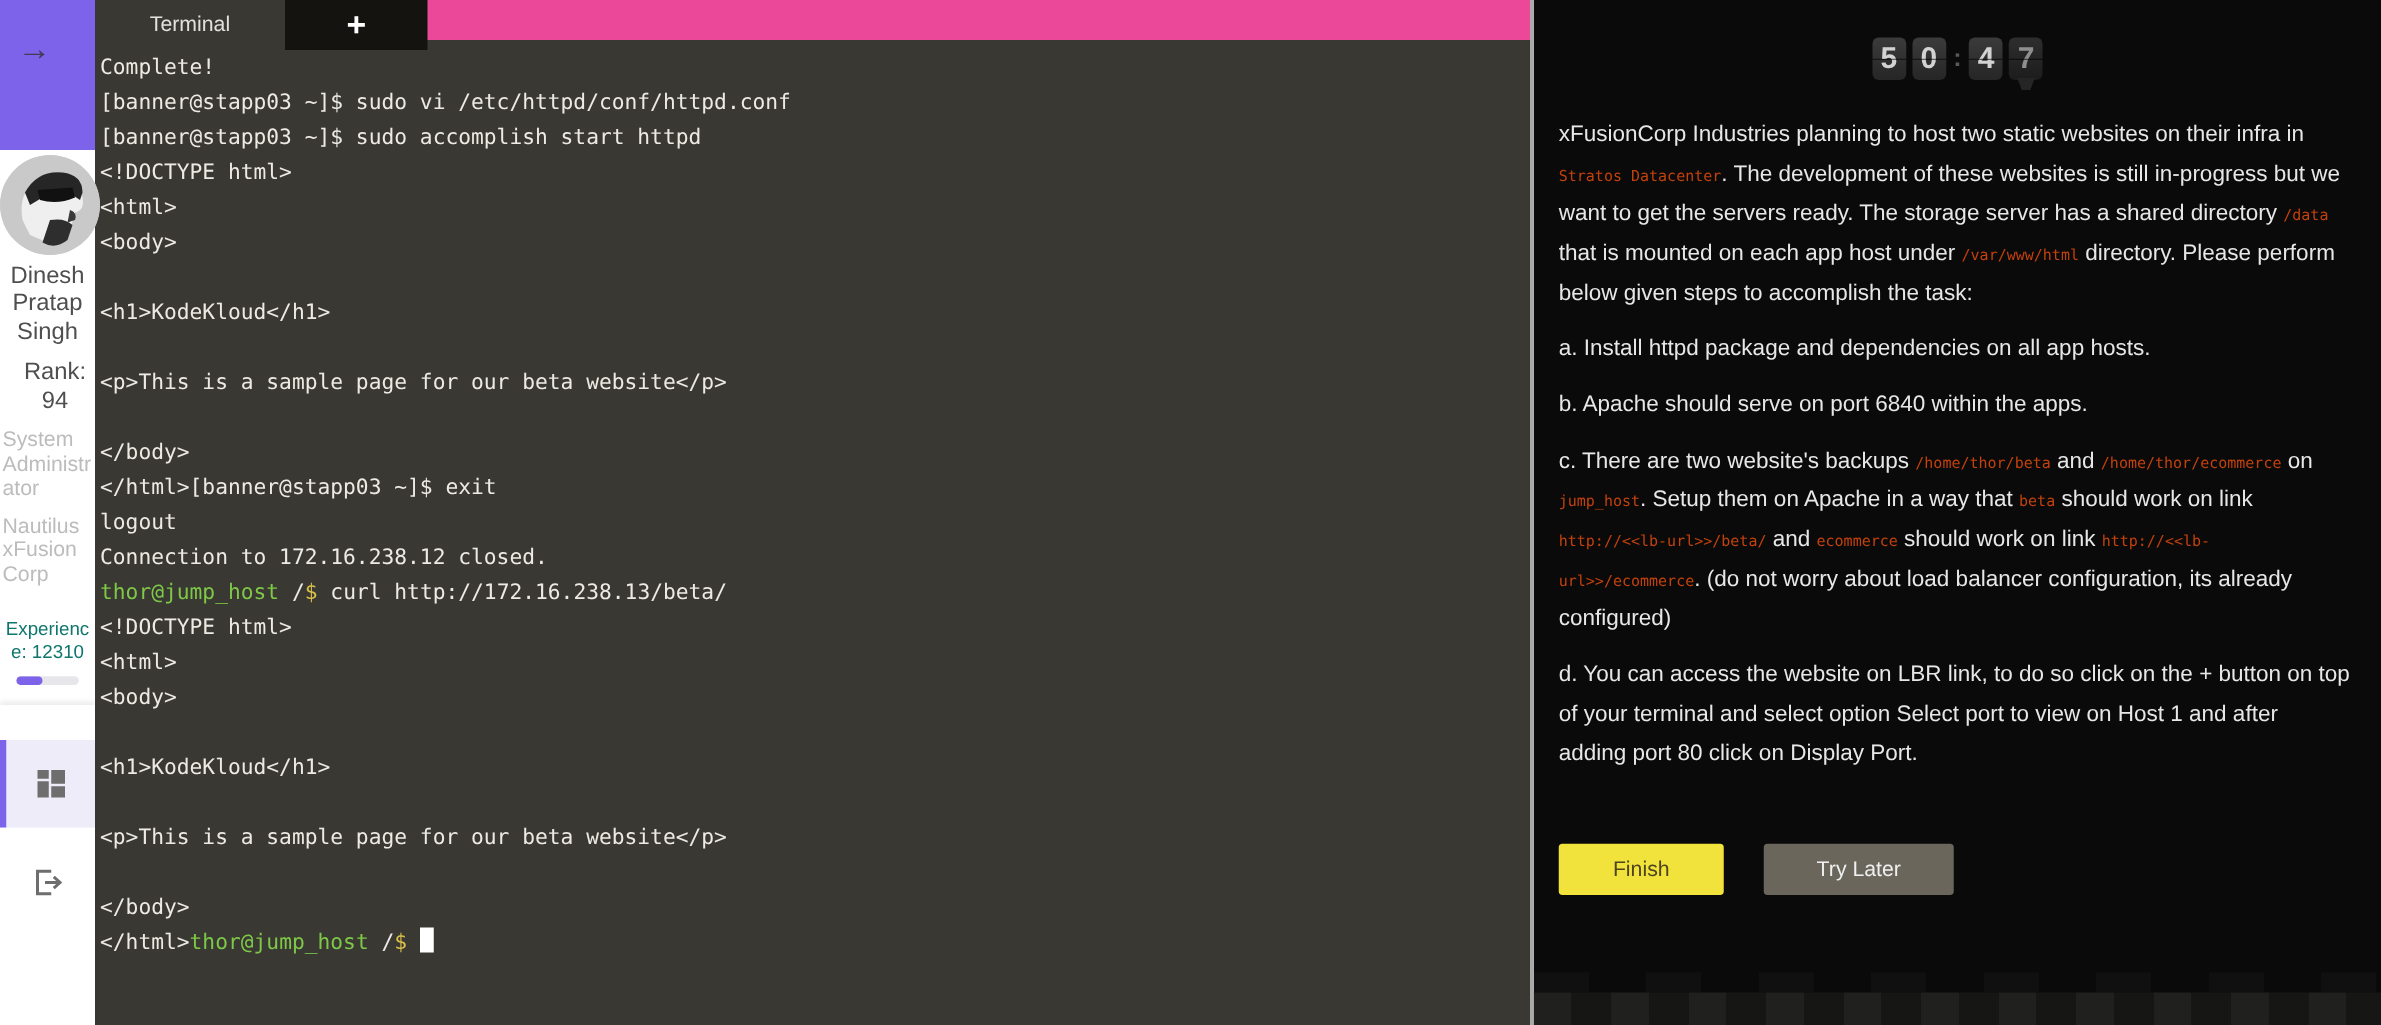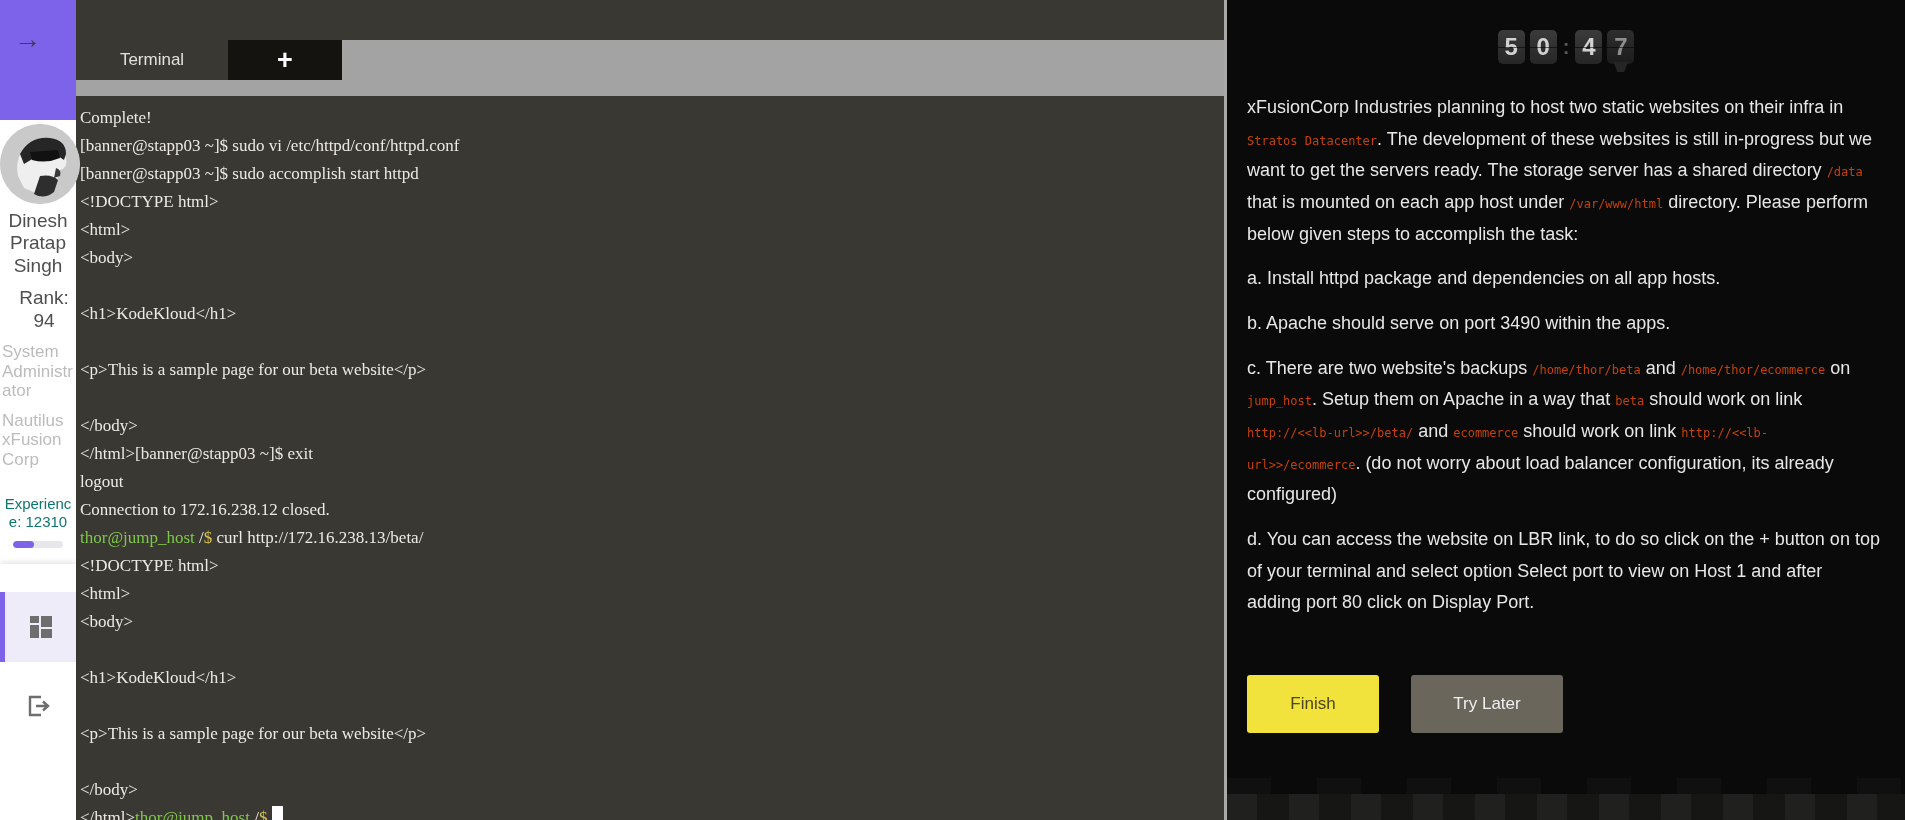--- a/index.html
+++ b/index.html
@@ -17,45 +17,45 @@
   .profile-role, .profile-org { margin-top:10px; text-align:left; font-size:17px; color:#bcbcbc; line-height:1.15; overflow-wrap:anywhere; padding:0 2px; }
   .profile-xp { margin-top:26px; text-align:center; font-size:15px; color:#0f766e; line-height:1.2; overflow-wrap:anywhere; padding:0 2px; }
   .xp-bar { width:50px; height:7px; border-radius:4px; background:#e7e6ea; margin:10px auto 0 auto; overflow:hidden; }
   .xp-fill { height:7px; border-radius:4px; background:#7c63ea; }
   .side-nav { margin-top:16px; box-shadow:0 -3px 4px rgba(0,0,0,0.08); height:260px; padding-top:28px; }
   .nav-item-active { height:70px; background:#efecfa; border-left:5px solid #7c63ea; display:flex; align-items:center; justify-content:center; cursor:pointer; }
   .nav-logout { height:64px; display:flex; align-items:center; justify-content:center; margin-top:12px; cursor:pointer; }
 
   
   .terminal { position:absolute; left:76px; top:0; width:1148px; height:820px; background:#3a3833; }
-  .tabbar { height:56px; background:#a3a3a3; display:flex;margin-top:40px; }
+  .tabbar { height:32px; background:#ec4899; display:flex; }
   .tab-active { width:152px; height:40px; background:#3a3833; color:#e3e1dc; font-size:17px; display:flex; align-items:center; justify-content:center; cursor:pointer; }
   .tab-plus { width:114px; height:40px; background:#141310; color:#ffffff; font-size:27px; font-weight:bold; display:flex; align-items:center; justify-content:center; cursor:pointer; }
   .term-body { padding:8px 0 0 4px; font-family:"DejaVu Sans Mono", monospace; font-size:17px; line-height:28px; color:#eceae3; cursor:text; }
-  .tline { white-space:pre;font-family:Liberation Serif, serif; }
+  .tline { white-space:pre; }
   .tline .green { color:#7ec848; }
   .tline .yellow { color:#d8c04a; }
   .tline .cursor { display:inline-block; width:11px; height:20px; background:#ffffff; vertical-align:-3px; }
 
   
   .divider { position:absolute; left:1224px; top:0; width:3px; height:820px; background:#a9a9a9; z-index:4; }
 
   
   .task { position:absolute; left:1227px; top:0; width:678px; height:820px; background:#0a0a0a; color:#e7e7e7; }
   .timer { margin-top:30px; display:flex; align-items:center; justify-content:center; gap:5px; }
   .tile { position:relative; width:27px; height:34px; border-radius:5px; background:linear-gradient(#3b3b3b,#262626); color:#d2d2d2; font-size:24px; font-weight:bold; display:flex; align-items:center; justify-content:center; font-family:"Liberation Sans", sans-serif; }
   .tile::after { content:""; position:absolute; left:0; right:0; top:50%; height:1px; background:rgba(0,0,0,0.55); }
   .tile.flip { color:#8f8f8f; background:linear-gradient(#2e2e2e,#1c1c1c); }
   .tile.flip::before { content:""; position:absolute; left:4px; right:4px; bottom:-8px; height:10px; background:#252525; clip-path:polygon(12% 0, 88% 0, 68% 100%, 32% 100%); }
   .colon { color:#5a5a5a; font-size:20px; font-weight:bold; margin:0 1px; }
   .task-body { padding:28px 24px 0 20px; }
   .tpara { font-size:18px; line-height:1.76; margin-bottom:13px; color:#e7e7e7; }
   .tpara .code { font-family:"DejaVu Sans Mono", monospace; font-size:12px; font-weight:normal; color:#c2410c; }
   .btn-row { display:flex; gap:32px; padding:0 0 0 20px; margin-top:56px; }
-  .btn { height:58px; border:none; border-radius:3px; font-size:17px; font-family:"Liberation Sans", sans-serif; cursor:pointer; }
+  .btn { height:41px; border:none; border-radius:3px; font-size:17px; font-family:"Liberation Sans", sans-serif; cursor:pointer; }
   .btn-finish { width:132px; background:#f2e33c; color:#4c4520; }
   .btn-try { width:152px; background:#6a665c; color:#efefef; }
   .mosaic { position:absolute; left:0; bottom:0; width:678px; height:26px;
     background:
       repeating-linear-gradient(90deg, rgba(255,255,255,0.06) 0 30px, rgba(255,255,255,0.015) 30px 62px),
       #121211; }
   .mosaic2 { position:absolute; left:0; bottom:26px; width:678px; height:16px;
     background: repeating-linear-gradient(90deg, rgba(255,255,255,0.025) 0 44px, rgba(0,0,0,0) 44px 90px); }
 
   svg { display:block; }
@@ -150,21 +150,21 @@
     <div class="timer">
         <span class="tile">5</span>
         <span class="tile">0</span>
         <span class="colon">:</span>
         <span class="tile">4</span>
         <span class="tile flip">7</span>
       </div>
     <div class="task-body">
         <p class="tpara"><span>xFusionCorp Industries planning to host two static websites on their infra in </span><span class="code">Stratos Datacenter</span><span>. The development of these websites is still in-progress but we want to get the servers ready. The storage server has a shared directory </span><span class="code">/data</span><span> that is mounted on each app host under </span><span class="code">/var/www/html</span><span> directory. Please perform below given steps to accomplish the task:</span></p>
         <p class="tpara"><span>a. Install httpd package and dependencies on all app hosts.</span></p>
-        <p class="tpara"><span>b. Apache should serve on port 3490 within the apps.</span></p>
+        <p class="tpara"><span>b. Apache should serve on port 6840 within the apps.</span></p>
         <p class="tpara"><span>c. There are two website's backups </span><span class="code">/home/thor/beta</span><span> and </span><span class="code">/home/thor/ecommerce</span><span> on </span><span class="code">jump_host</span><span>. Setup them on Apache in a way that </span><span class="code">beta</span><span> should work on link </span><span class="code">http://&lt;&lt;lb-url&gt;&gt;/beta/</span><span> and </span><span class="code">ecommerce</span><span> should work on link </span><span class="code">http://&lt;&lt;lb-url&gt;&gt;/ecommerce</span><span>. (do not worry about load balancer configuration, its already configured)</span></p>
         <p class="tpara"><span>d. You can access the website on LBR link, to do so click on the + button on top of your terminal and select option Select port to view on Host 1 and after adding port 80 click on Display Port.</span></p>
       </div>
     <div class="btn-row">
       <button class="btn btn-finish">Finish</button>
       <button class="btn btn-try">Try Later</button>
     </div>
     <div class="mosaic2"></div>
     <div class="mosaic"></div>
   </div>

